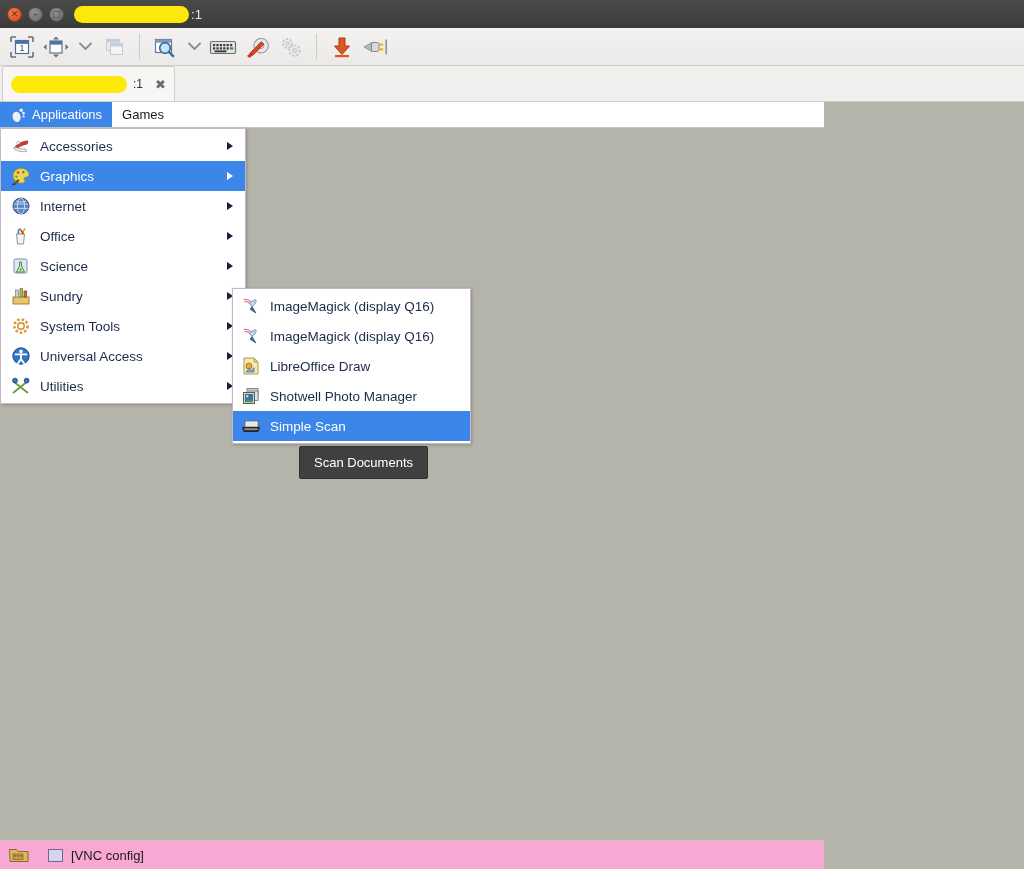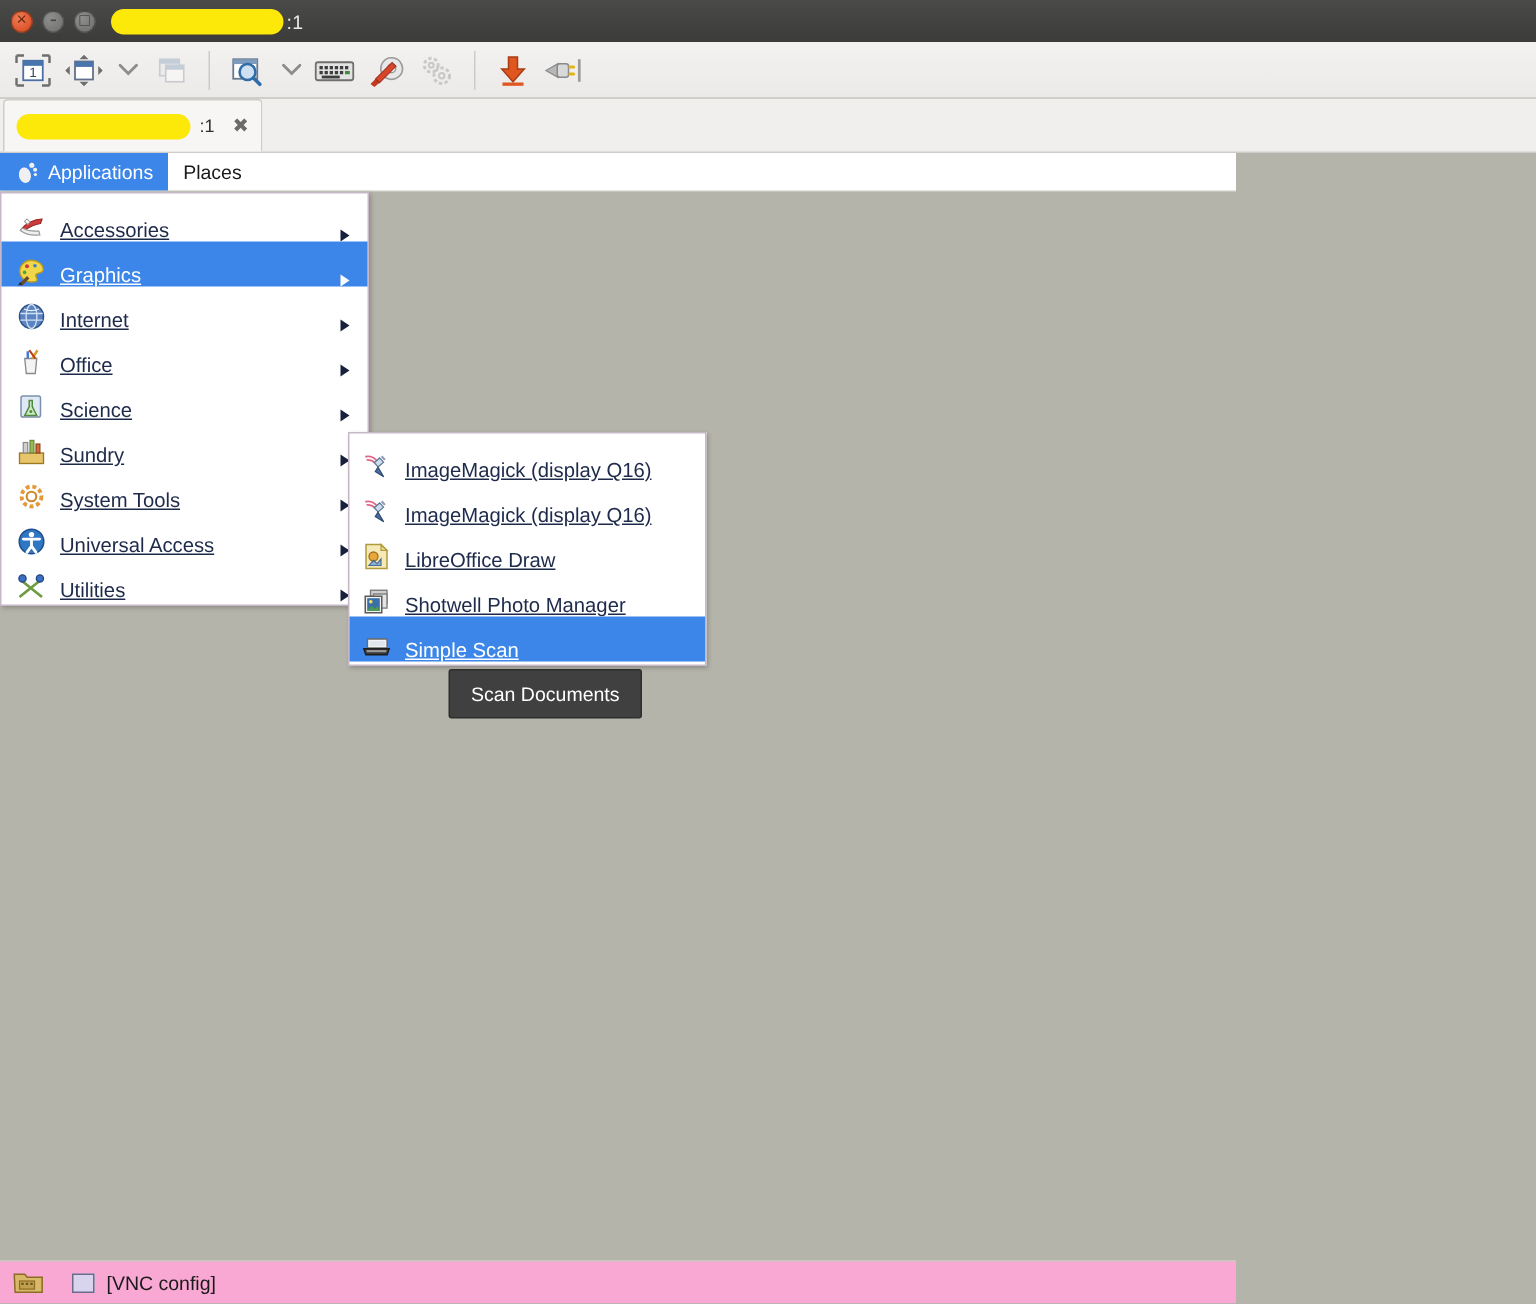--- a/index.html
+++ b/index.html
@@ -80,22 +80,22 @@
   .foot-ico { width:16px; height:16px; }
 
   
   .appmenu {
     position:absolute; left:0; top:26px; width:246px;
     background:#ffffff; border:1px solid #c7b8c7;
     box-shadow: 1px 1px 3px rgba(0,0,0,0.22);
     padding:2px 0 2px 0;
   }
   .mi {
-    height:30px; display:flex; align-items:flex-end; padding:0 6px 0 10px;
-    gap:9px; font-size:13.5px; color:#1d2a4a; position:relative;text-decoration:underline;
+    height:30px; display:flex; align-items:center; padding:0 6px 0 10px;
+    gap:9px; font-size:13.5px; color:#1d2a4a; position:relative;
   }
   .mi.sel { background:#3b86e8; color:#ffffff; }
   .mi-icon { width:20px; height:20px; flex:0 0 20px; display:block; }
   .mi-label { flex:1 1 auto; white-space:nowrap; }
   .mi-arrow {
     width:0; height:0; border-left:6px solid #17213d;
     border-top:4.5px solid transparent; border-bottom:4.5px solid transparent;
     margin-right:6px;
   }
   .mi.sel .mi-arrow { border-left-color:#ffffff; }
@@ -281,21 +281,21 @@
       <div class="panel-item active">
         <svg class="foot-ico" viewBox="0 0 16 16">
           <ellipse cx="6.6" cy="9.8" rx="4" ry="5.2" fill="#f0f0f0" transform="rotate(-12 6.6 9.8)"></ellipse>
           <circle cx="11.2" cy="3.2" r="1.7" fill="#f0f0f0"></circle>
           <circle cx="13.4" cy="6.2" r="1.35" fill="#f0f0f0"></circle>
           <circle cx="13.6" cy="9.4" r="1.1" fill="#f0f0f0"></circle>
         </svg>
         <span>Applications</span>
       </div>
       <div class="panel-item">
-        <span>Places</span>
+        <span>Games</span>
       </div>
     </div>
 
     <div class="appmenu">
 
       <div class="mi">
         <svg class="mi-icon" viewBox="0 0 20 20">
           <path d="M3 12c3-4 9-7 14-7l-1 3c-4 .6-8 2.6-11 5z" fill="#d03a3a" stroke="#9c2626" stroke-width="0.8"></path>
           <path d="M2.6 12.6c3.2 2.4 8 3.6 13 3l-.8-2.6c-4 .4-8-.4-11-2z" fill="#f0f0f0" stroke="#9a9a9a" stroke-width="0.8"></path>
           <path d="M7 5l2 2-1.6 1.6-2-2z" fill="#fff" stroke="#9a9a9a" stroke-width="0.7"></path>

